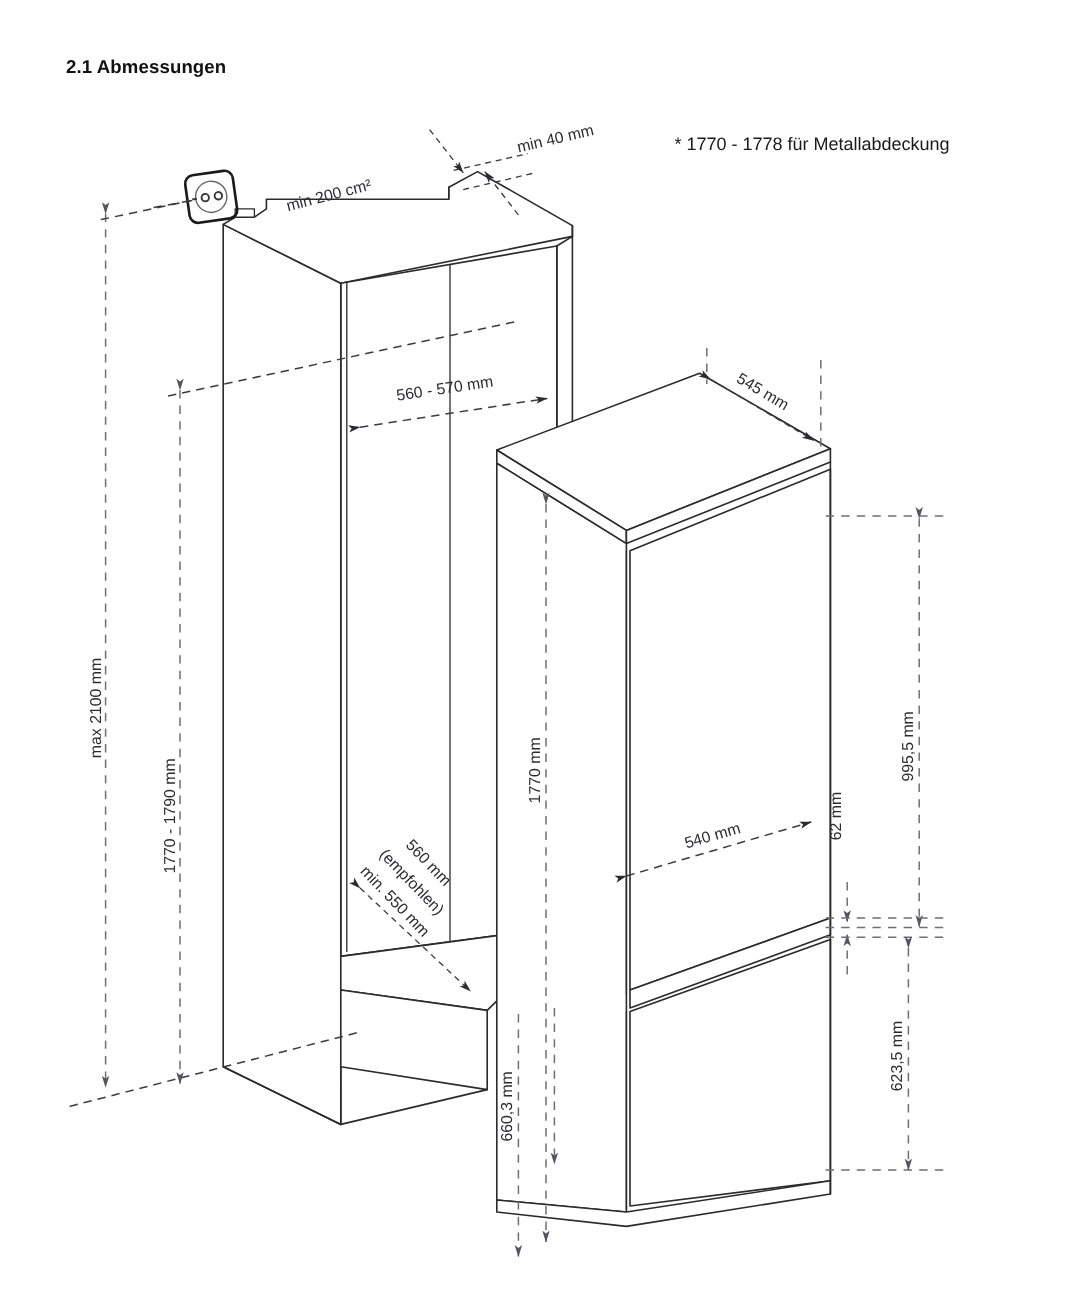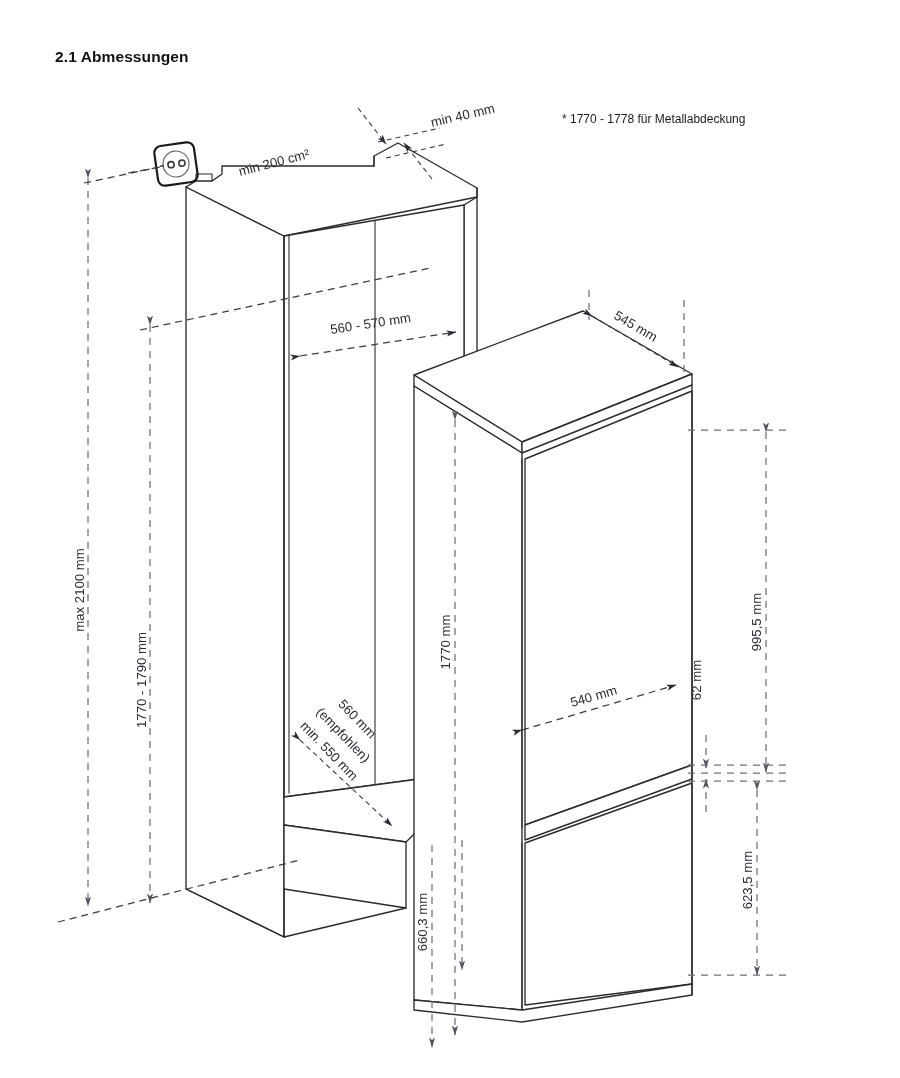--- a/index.html
+++ b/index.html
@@ -26,21 +26,21 @@
     top: 48px;
     font-size: 15.5px;
     font-weight: bold;
     color: #111111;
     letter-spacing: 0.1px;
   }
   .footnote {
     position: absolute;
     left: 562px;
     top: 112px;
-    font-size: 12px;
+    font-size: 15px;
     color: #1a1a1a;
     white-space: nowrap;
   }
   #drawing {
     position: absolute;
     left: 0;
     top: 0;
   }
   svg text {
     font-family: "Liberation Sans", sans-serif;

